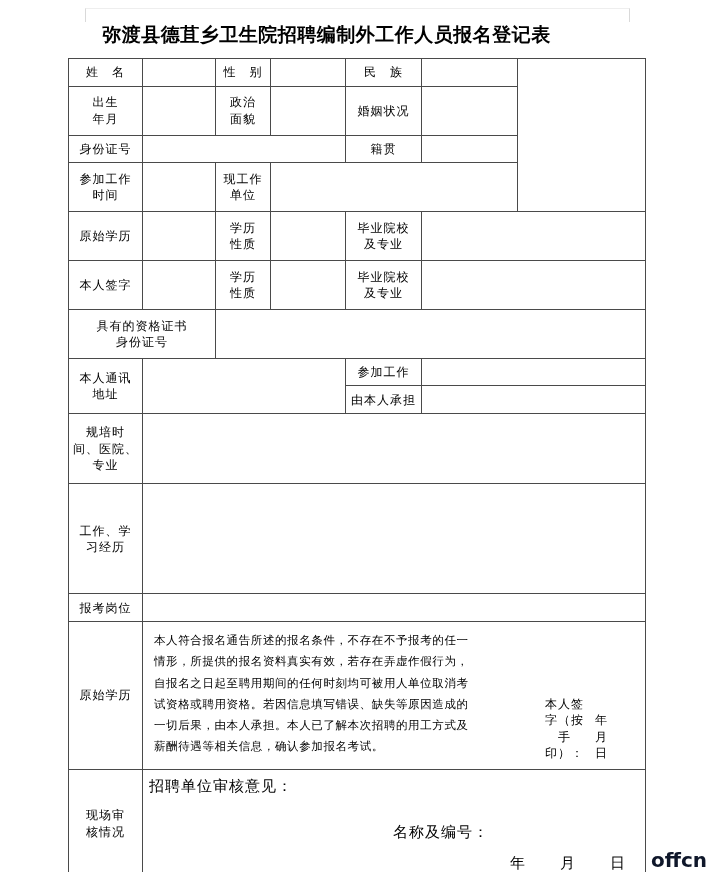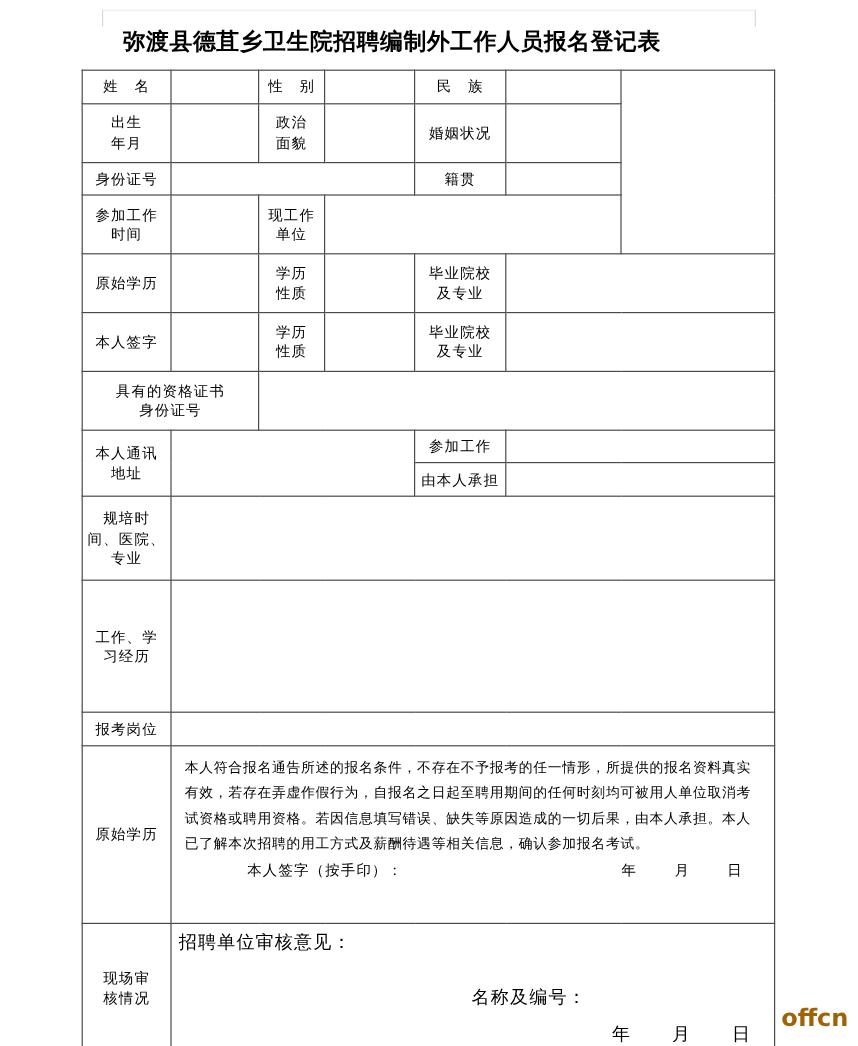--- a/index.html
+++ b/index.html
@@ -57,25 +57,25 @@
   }
   .ymd{letter-spacing:10px;}
   .audit-body{
     position:relative;height:100%;text-align:left;
     font-size:15px;letter-spacing:1px;
   }
   .audit-title{padding:6px 0 0 6px;}
   .audit-seal{position:absolute;left:250px;top:52px;}
   .audit-date{position:absolute;right:10px;bottom:4px;letter-spacing:10px;}
   .pledge-cell{vertical-align:top;padding:0;}
-  .pledge-wrap{display:flex;flex-direction:column;height:100%;justify-content:flex-start;}
+  .pledge-wrap{display:flex;flex-direction:row;height:100%;justify-content:flex-start;}
   .sig-line{padding-bottom:6px;}
   .watermark{
-    position:absolute;right:8px;bottom:12px;
-    font-size:20px;font-weight:bold;color:#a16207;
+    position:absolute;right:8px;bottom:0;
+    font-size:20px;font-weight:bold;color:#0f172a;
     letter-spacing:0px;font-family:"DejaVu Sans","Liberation Sans",sans-serif;
   }
 </style>
 </head>
 <body>
 
 <div class="page-edge"></div>
 
 <div class="title">弥渡县德苴乡卫生院招聘编制外工作人员报名登记表</div>
 

